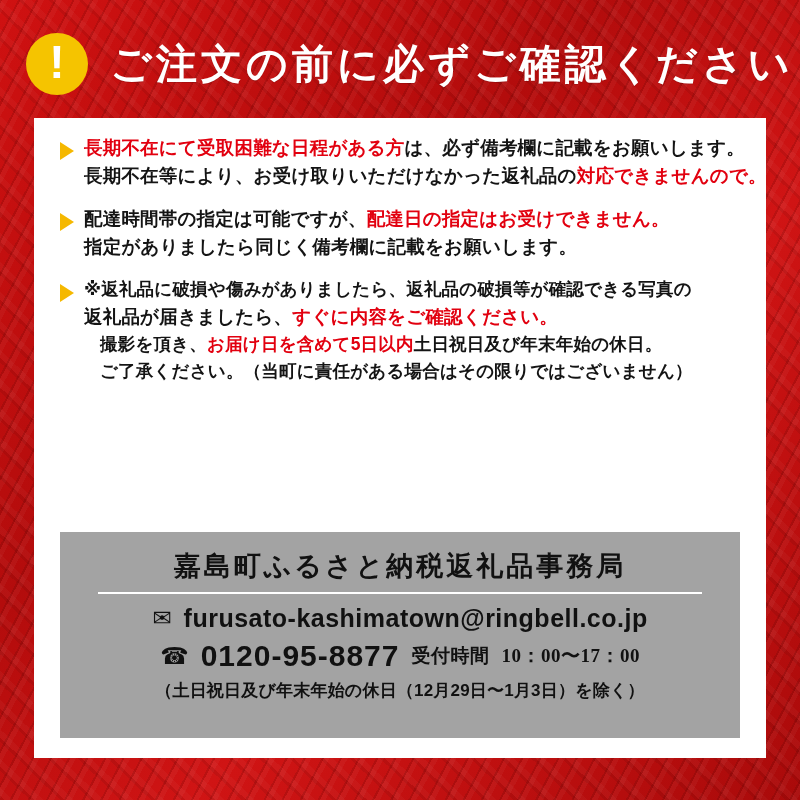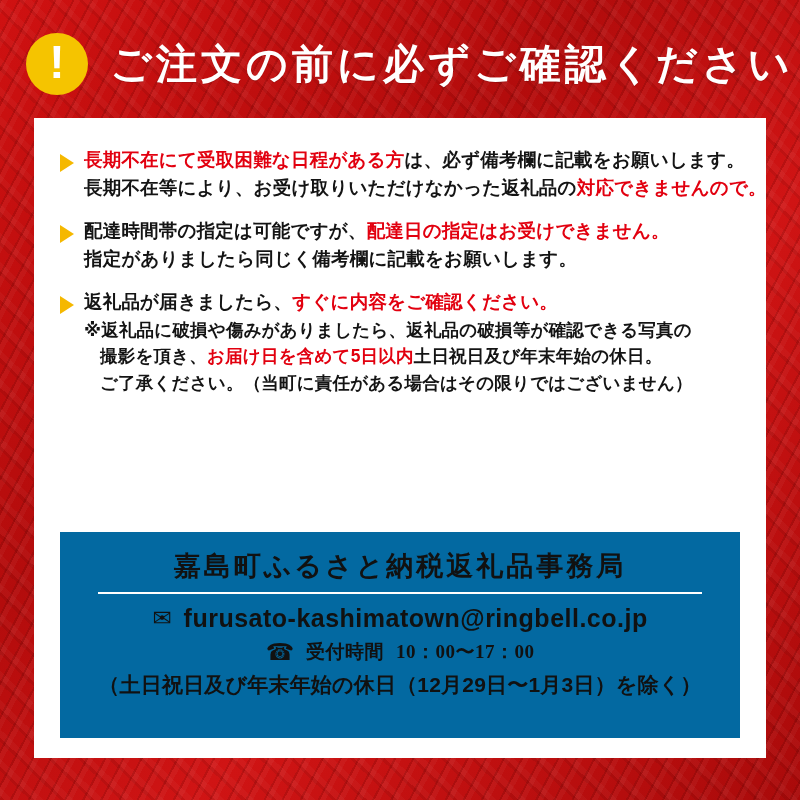--- a/index.html
+++ b/index.html
@@ -73,21 +73,21 @@
   }
 
   
   .card {
     position: absolute;
     top: 118px;
     left: 34px;
     width: 732px;
     height: 640px;
     background: #ffffff;
-    padding: 28px 26px 20px 26px;
+    padding: 16px 26px 20px 26px;
   }
 
   .block {
     display: flex;
     align-items: flex-start;
     gap: 10px;
     margin-bottom: 15px;
   }
   .arrow {
     flex: 0 0 auto;
@@ -113,21 +113,21 @@
   .line.small { font-size: 17.5px; }
   .red { color: #e2000f; }
 
   
   .contact {
     position: absolute;
     left: 26px;
     right: 26px;
     bottom: 20px;
     height: 206px;
-    background: #0369a1;
+    background: #a3a3a3;
     padding: 14px 18px 12px 18px;
     text-align: center;
   }
   .contact-title {
     font-size: 27px;
     font-weight: bold;
     color: #111111;
     letter-spacing: 3px;
     padding-bottom: 8px;
     border-bottom: 2px solid #ffffff;
@@ -162,21 +162,21 @@
   }
   .contact-hours {
     font-size: 19px;
     font-weight: bold;
     color: #111111;
     letter-spacing: 0.5px;
     white-space: nowrap;
     font-family: Liberation Serif, serif;
   }
   .contact-note {
-    font-size: 21px;
+    font-size: 17px;
     font-weight: bold;
     color: #111111;
     letter-spacing: 0.2px;
     margin-top: 4px;
     white-space: nowrap;
   }
 </style>
 </head>
 <body>
 
@@ -203,38 +203,39 @@
       <div class="arrow"></div>
       <div class="lines">
         <div class="line"><span>配達時間帯の指定は可能ですが、</span><span class="red">配達日の指定はお受けできません。</span></div>
         <div class="line"><span>指定がありましたら同じく備考欄に記載をお願いします。</span></div>
       </div>
     </div>
 
     <div class="block">
       <div class="arrow"></div>
       <div class="lines">
+        <div class="line small"><span>※返礼品に破損や傷みがありましたら、返礼品の破損等が確認できる写真の</span></div>
         <div class="line"><span>返礼品が届きましたら、</span><span class="red">すぐに内容をご確認ください。</span></div>
-        <div class="line small"><span>※返礼品に破損や傷みがありましたら、返礼品の破損等が確認できる写真の</span></div>
         <div class="line small indent"><span>撮影を頂き、</span><span class="red">お届け日を含めて5日以内</span><span>土日祝日及び年末年始の休日。</span></div>
         <div class="line small indent"><span>ご了承ください。（当町に責任がある場合はその限りではございません）</span></div>
       </div>
     </div>
 
 
     <div class="contact">
       <div class="contact-title">嘉島町ふるさと納税返礼品事務局</div>
 
       <div class="contact-row">
         <span class="contact-icon">✉</span>
         <span class="contact-email">furusato-kashimatown@ringbell.co.jp</span>
       </div>
 
       <div class="contact-row">
         <span class="contact-icon">☎</span>
+        <span class="contact-tel">0120-95-8877</span>
         <span class="contact-hours">受付時間</span>
         <span class="contact-hours">10：00〜17：00</span>
       </div>
 
       <div class="contact-note">（土日祝日及び年末年始の休日（12月29日〜1月3日）を除く）</div>
     </div>
 
   </div>
 </div>
 

